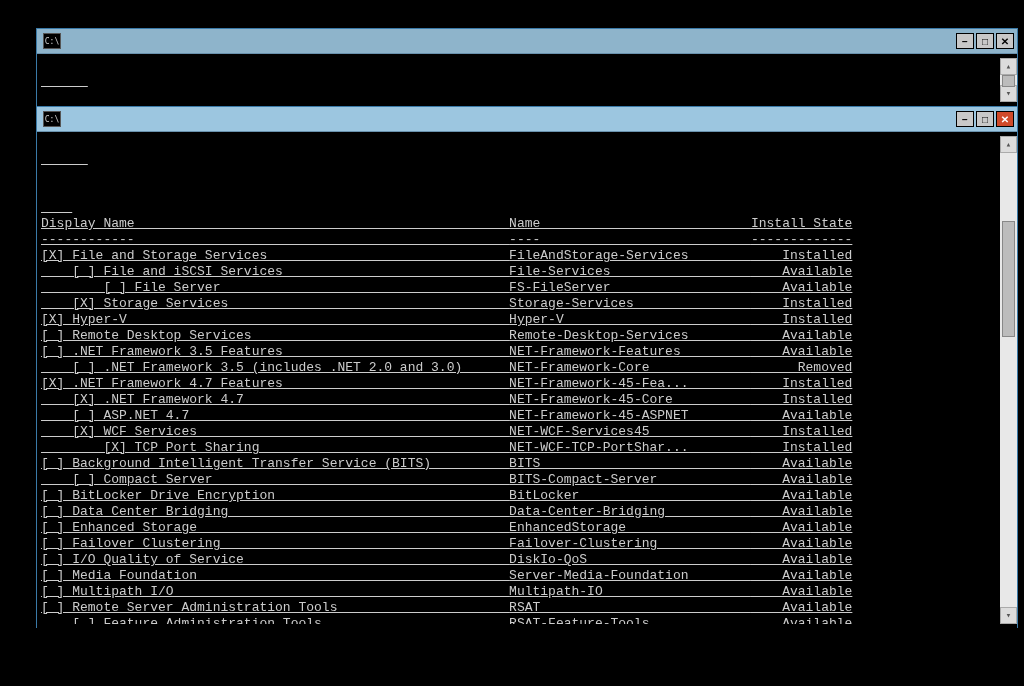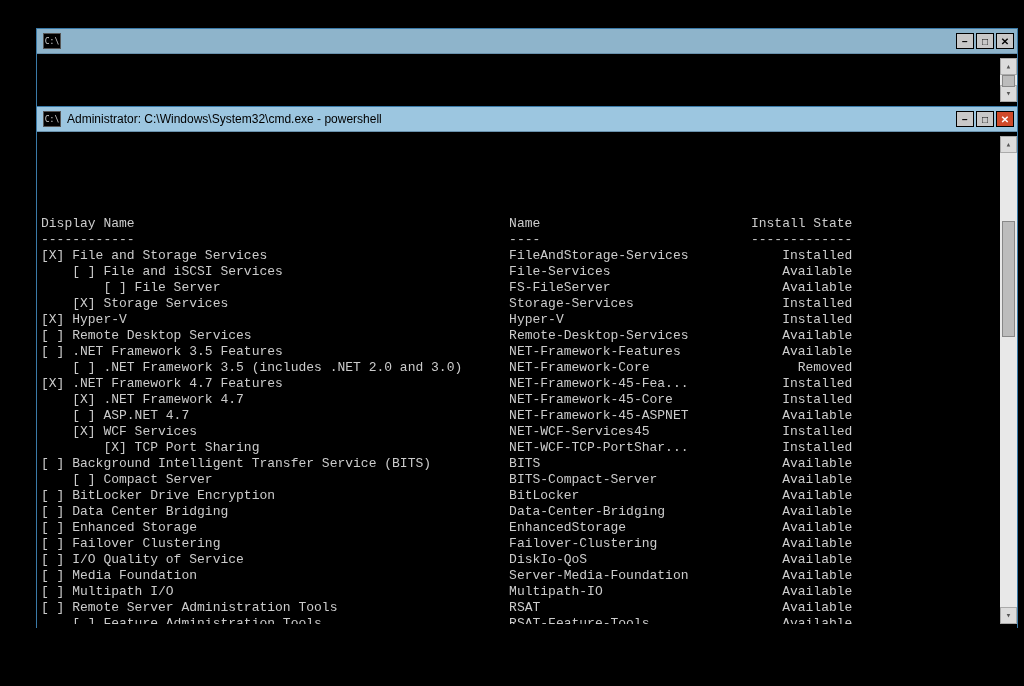--- a/index.html
+++ b/index.html
@@ -105,20 +105,21 @@
     line-height: 16px;
     padding: 4px 0 4px 4px;
     height: calc(100% - 24px);
     box-sizing: border-box;
     display: flex;
   }
   .terminal-content {
     flex: 1;
     overflow: hidden;
     white-space: pre;
+    text-decoration: underline;
   }
   .scrollbar {
     width: 17px;
     background: #dcdcdc;
     position: relative;
     display: flex;
     flex-direction: column;
   }
   .scroll-arrow {
     height: 17px;
@@ -174,21 +175,20 @@
         <div class="scroll-thumb" style="top:0;height:100%"></div>
       </div>
       <div class="scroll-arrow">▾</div>
     </div>
   </div>
 </div>
 
 <div class="window window2">
   <div class="titlebar active">
     <div class="titlebar-icon">C:\</div>
-    <div class="titlebar-text">Administrator: C:\Windows\System32\cmd.exe - powershell</div>
     <div class="titlebar-spacer"></div>
     <div class="titlebar-buttons">
       <div class="titlebar-btn">−</div>
       <div class="titlebar-btn">□</div>
       <div class="titlebar-btn close">✕</div>
     </div>
   </div>
   <div class="terminal-body">
     <div class="terminal-content" id="ps-content">
       <div style="height:16px"></div>

